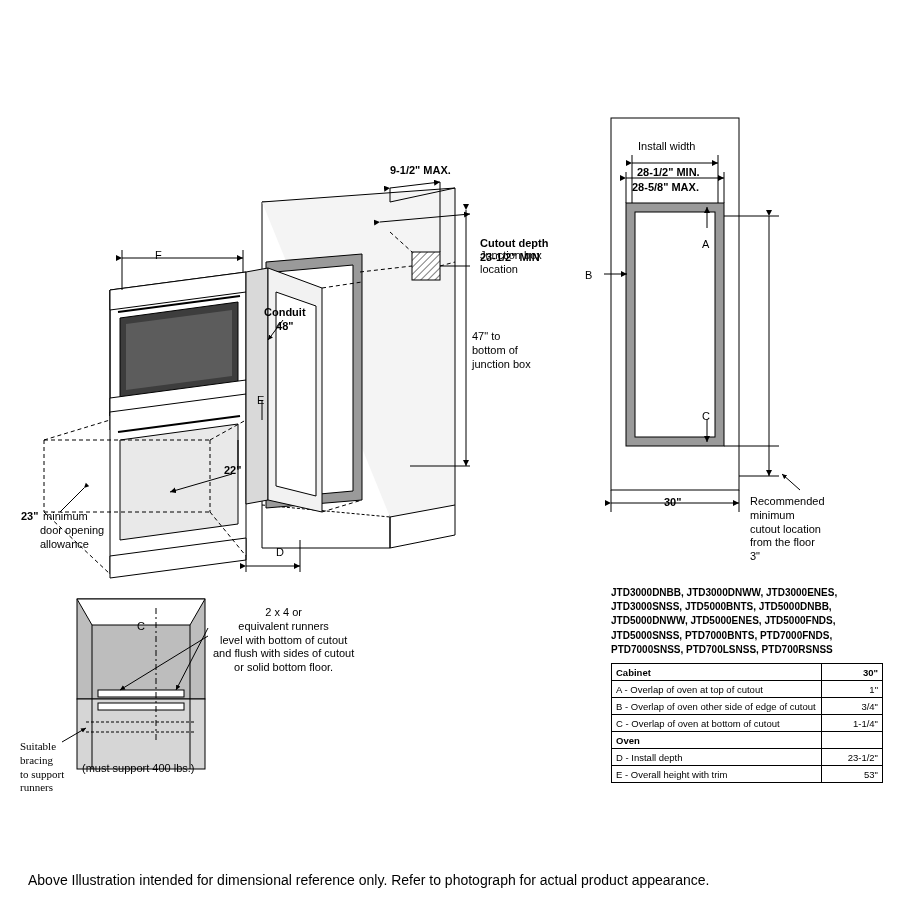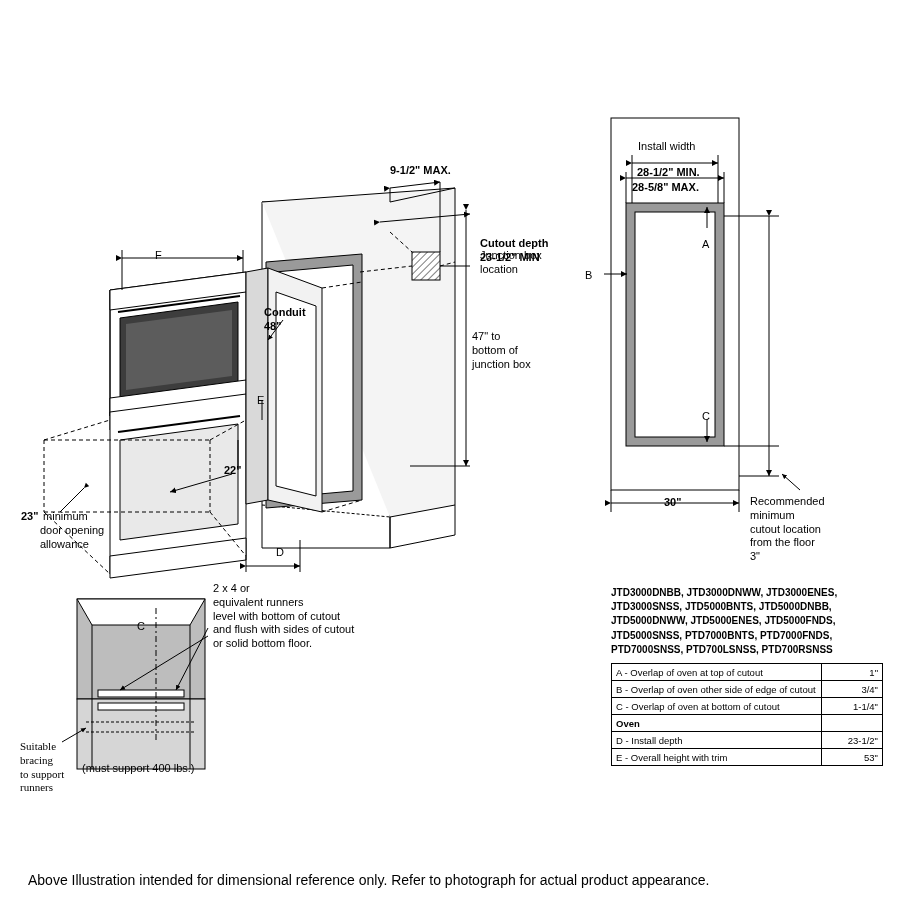--- a/index.html
+++ b/index.html
@@ -201,21 +201,21 @@
       <path d="M208,636 L120,690" stroke="#000" marker-end="url(#arrS)"></path>
       <path d="M62,742 L86,728" stroke="#000" marker-end="url(#arrS)"></path>
     </g>
   </svg>
 
   <div class="lbl b" style="left:390px;top:164px;">9-1/2" MAX.</div>
   <div class="lbl b" style="left:480px;top:200px;margin-top:37px;">Cutout depth
 23-1/2" MIN</div>
   <div class="lbl" style="left:480px;top:249px;">Junction box
 location</div>
-  <div class="lbl b" style="left:264px;top:306px;">Conduit
+  <div class="lbl b" style="left:264px;top:306px;text-align:center;">Conduit
 48"</div>
   <div class="lbl" style="left:472px;top:330px;">47" to
 bottom of
 junction box</div>
   <div class="lbl" style="left:155px;top:249px;">F</div>
   <div class="lbl" style="left:257px;top:394px;">E</div>
   <div class="lbl" style="left:276px;top:546px;">D</div>
   <div class="lbl b" style="left:224px;top:464px;">22"</div>
   <div class="lbl b" style="left:21px;top:510px;">23"</div>
   <div class="lbl" style="left:40px;top:510px;"> minimum
@@ -229,40 +229,44 @@
   <div class="lbl" style="left:585px;top:269px;">B</div>
   <div class="lbl" style="left:702px;top:410px;">C</div>
   <div class="lbl b" style="left:664px;top:496px;">30"</div>
   <div class="lbl" style="left:750px;top:495px;">Recommended
 minimum
 cutout location
 from the floor
 3"</div>
 
   <div class="lbl" style="left:137px;top:620px;">C</div>
-  <div class="lbl" style="left:213px;top:582px;">2 x 4 or
+  <div class="lbl" style="left:213px;top:606px;text-align:center;">2 x 4 or
 equivalent runners
 level with bottom of cutout
 and flush with sides of cutout
 or solid bottom floor.</div>
   <div class="lbl" style="left:20px;top:740px;font-family:Liberation Serif, serif;">Suitable
 bracing
 to support
 runners</div>
   <div class="lbl" style="left:82px;top:762px;">(must support 400 lbs.)</div>
 
   <div class="models">JTD3000DNBB, JTD3000DNWW, JTD3000ENES,
 JTD3000SNSS, JTD5000BNTS, JTD5000DNBB,
 JTD5000DNWW, JTD5000ENES, JTD5000FNDS,
 JTD5000SNSS, PTD7000BNTS, PTD7000FNDS,
 PTD7000SNSS, PTD700LSNSS, PTD700RSNSS</div>
 
   <table class="tbl">
     <tbody id="spec-body">
         <tr>
+          <td class="sec">Cabinet</td>
+          <td class="val sec">30"</td>
+        </tr>
+        <tr>
           <td>A - Overlap of oven at top of cutout</td>
           <td class="val">1"</td>
         </tr>
         <tr>
           <td>B - Overlap of oven other side of edge of cutout</td>
           <td class="val">3/4"</td>
         </tr>
         <tr>
           <td>C - Overlap of oven at bottom of cutout</td>
           <td class="val">1-1/4"</td>

